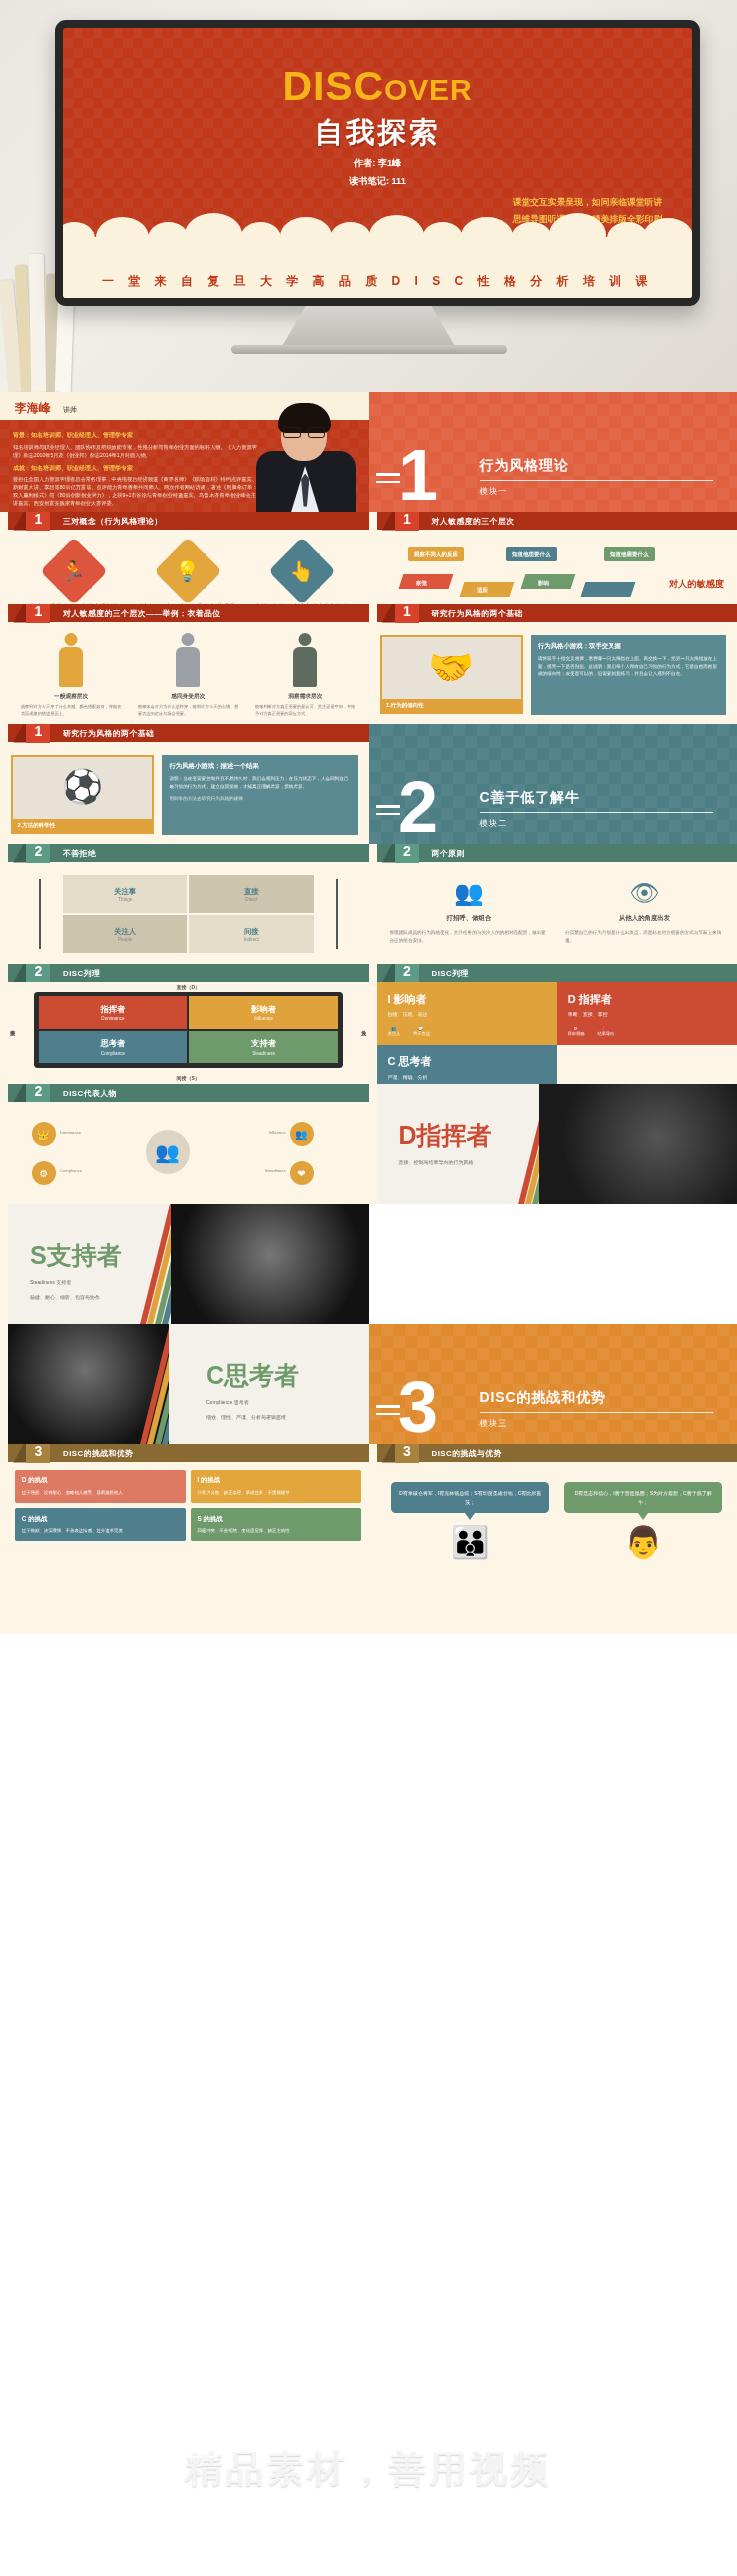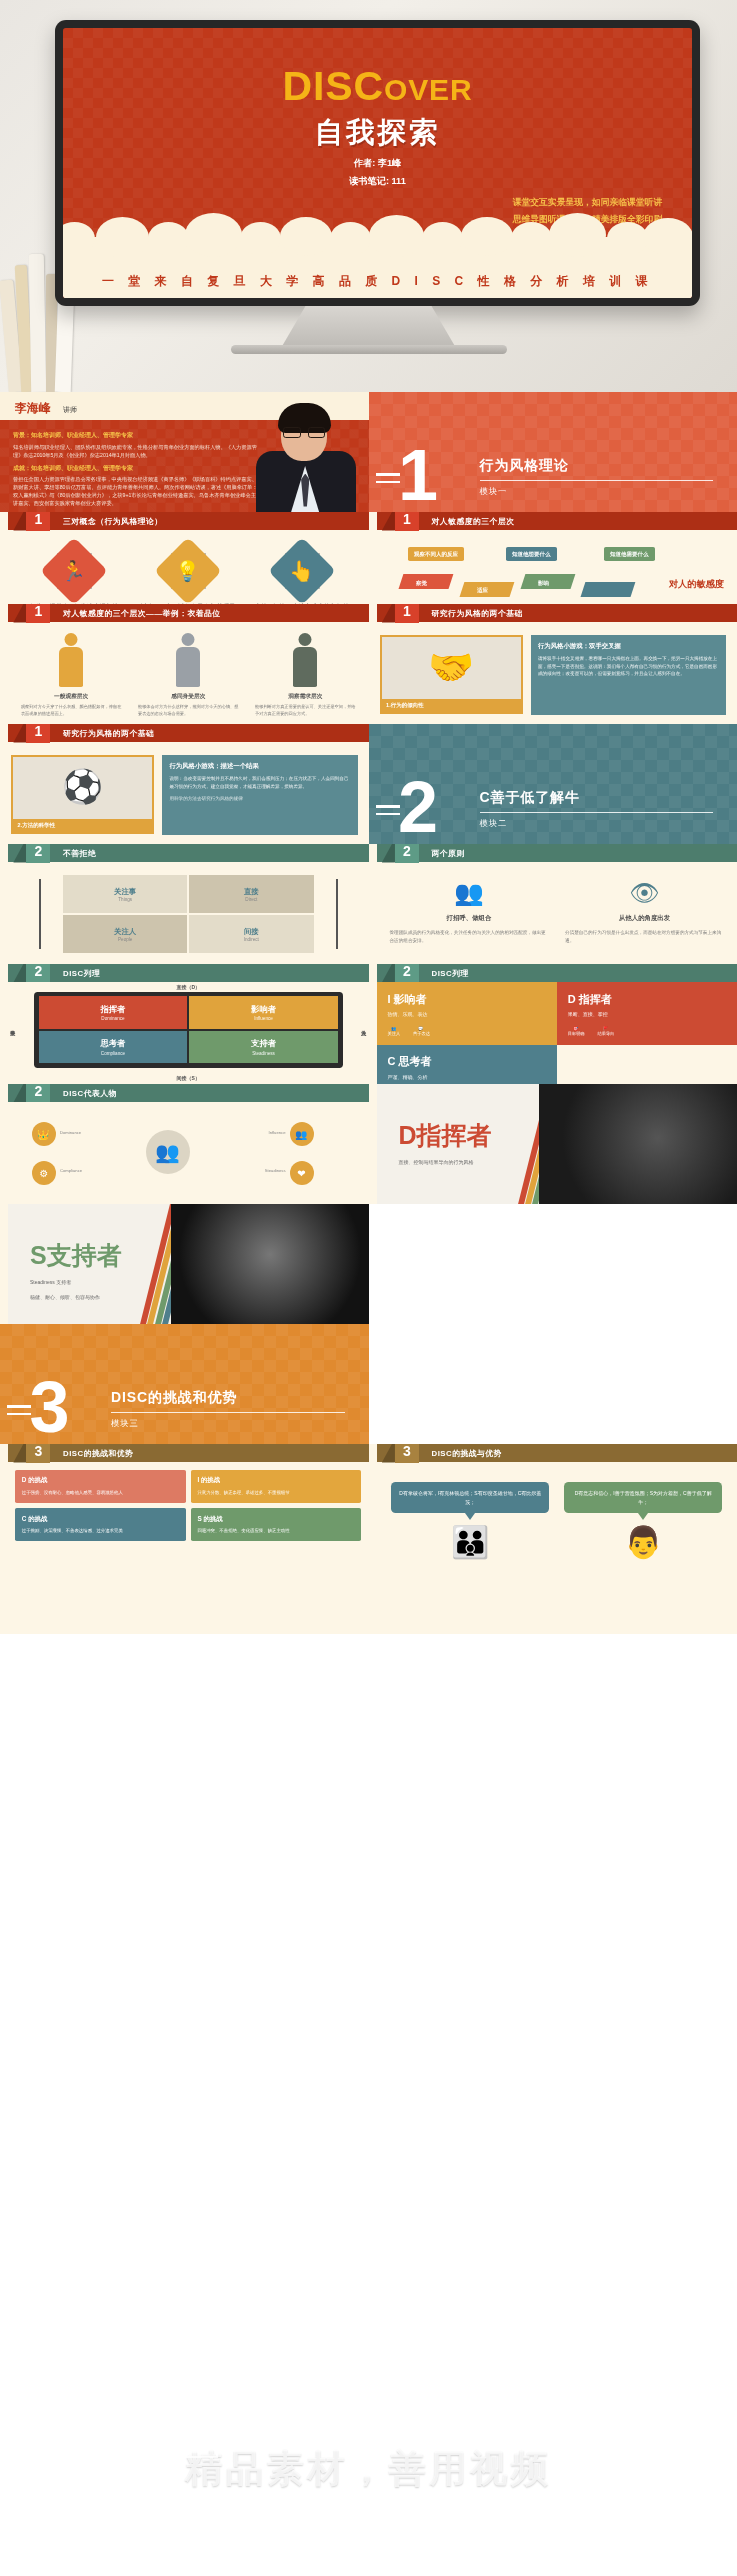--- a/index.html
+++ b/index.html
@@ -641,20 +641,36 @@
         <i style="left:22px;background:#4f7f8c"></i>
     </div>
     <div class="right ph dark">
       <div style="position:absolute;inset:0;background:radial-gradient(circle at 50% 42%, #777 0%, #121212 75%)"></div>
     </div>
   </div>
 </div>
 
 <div class="row">
 
+  <div class="slide half feat">
+    <div class="right ph dark" style="order:0;width:161px">
+      <div style="position:absolute;inset:0;background:radial-gradient(circle at 48% 38%, #707070 0%, #131313 74%)"></div>
+    </div>
+    <div class="stripes" style="left:155px">
+      <i style="left:0;background:#cc4b33"></i>
+        <i style="left:7.4px;background:#e0a33c"></i>
+      <i style="left:14.7px;background:#6f9a6b"></i>
+        <i style="left:22px;background:#4f7f8c"></i>
+    </div>
+    <div class="left" style="padding-left:37px">
+      <div class="ft" style="color:#6f9a6b">C思考者</div>
+      <div class="fs">Compliance 思考者</div>
+      <div class="fs">细致、理性、严谨、分析与逻辑思维</div>
+    </div>
+  </div>
 
   <div class="slide half sect orange">
     <div class="eq">
         <span></span>
         <span></span>
       </div>
     <div class="bignum">3</div>
     <div class="stitle">DISC的挑战和优势</div>
     <div class="sline"></div>
     <div class="smod">模块三</div>

